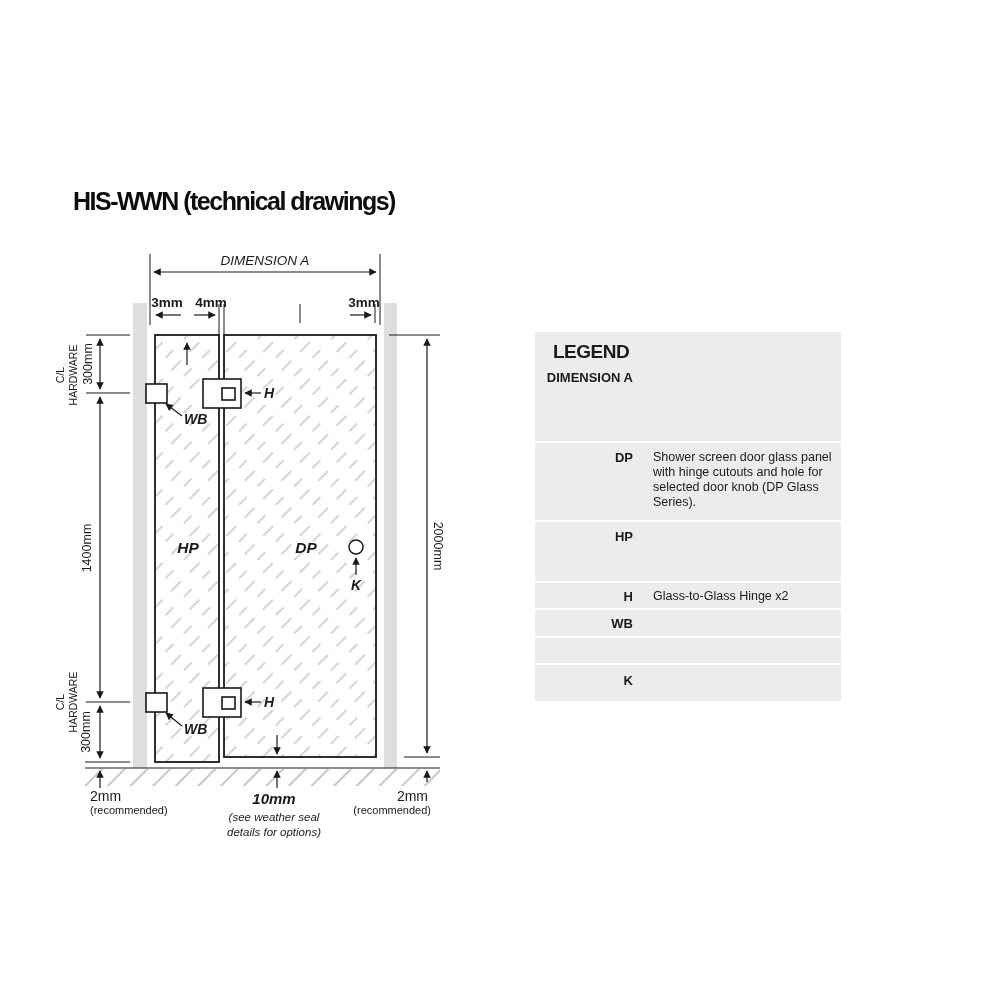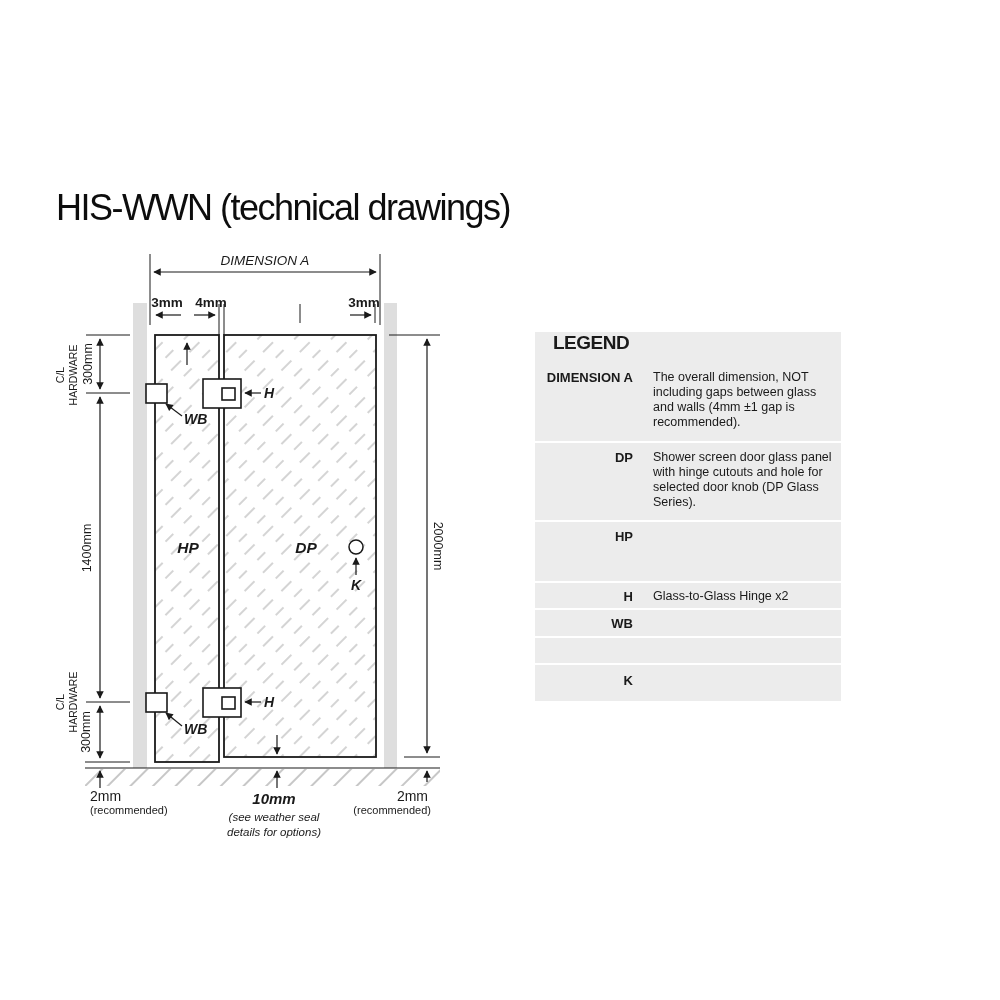--- a/index.html
+++ b/index.html
@@ -2,21 +2,21 @@
 <html style="--wall: #dedede; --legend_bg: #ececec; --line: #1a1a1a; --hatch: #c6c6c6; --floor_hatch: #a8a8a8;"><head>
 <meta charset="utf-8">
 <style>
   :root{
     --wall:#dedede; --legend_bg:#ececec; --line:#1a1a1a; --hatch:#c6c6c6; --floor_hatch:#a8a8a8;
   }
   *{margin:0;padding:0;box-sizing:border-box;}
   html,body{background:#fff;}
   .page{position:relative;width:1000px;height:1000px;background:#fff;overflow:hidden;
          font-family:"Liberation Sans", sans-serif;color:var(--line);}
-  .title{position:absolute;left:56px;top:187px;font-size:36px;font-weight:normal;
+  .title{position:absolute;left:73px;top:187px;font-size:25px;font-weight:bold;
          letter-spacing:-1.5px;color:#0d0d0d;white-space:nowrap;}
   .diagram{position:absolute;left:0;top:0;}
 
   
   text{fill:var(--line);font-family:"Liberation Sans", sans-serif;}
   .t-dima{font-size:13.5px;font-style:italic;}
   .t-gap{font-size:13.5px;font-weight:600;}
   .t-rot{font-size:12.5px;}
   .t-clh{font-size:10.5px;}
   .t-panel{font-size:15.5px;font-weight:bold;font-style:italic;}
@@ -29,21 +29,21 @@
   .wall{fill:var(--wall);}
   .glass{fill:url(#glassHatch);stroke:var(--line);stroke-width:1.8;}
   .ln{stroke:var(--line);stroke-width:1.2;fill:none;}
   .lnthin{stroke:var(--line);stroke-width:1;fill:none;}
   .hw{fill:#fff;stroke:var(--line);stroke-width:1.6;}
 
   
   .legend{position:absolute;left:535px;top:332px;width:306px;background:var(--legend_bg);}
   .lg-row{display:flex;border-bottom:2px solid #fff;padding-top:7px;}
   .lg-row:last-child{border-bottom:none;}
-  .lg-header{height:31px;padding:0 0 0 18px;font-size:19px;font-weight:bold;letter-spacing:-0.5px;}
+  .lg-header{height:31px;padding:9px 0 0 18px;font-size:19px;font-weight:bold;letter-spacing:-0.5px;}
   .lg-term{width:98px;text-align:right;font-size:13px;font-weight:bold;line-height:15px;flex:none;}
   .lg-desc{margin-left:20px;width:186px;font-size:12.5px;line-height:15px;flex:none;}
   .lg-dima{height:80px;}
   .lg-dp{height:79px;}
   .lg-hp{height:61px;}
   .lg-h{height:27px;padding-top:6px;}
   .lg-wb{height:28px;padding-top:6px;}
   .lg-wb .lg-desc{white-space:nowrap;width:auto;}
   .lg-empty{height:27px;}
   .lg-k{height:36px;padding-top:8px;}
@@ -168,21 +168,20 @@
       <circle cx="356" cy="547" r="7" fill="#fff" stroke="#1a1a1a" stroke-width="1.5"></circle>
       <line class="ln" x1="356" y1="575" x2="356" y2="558" marker-end="url(#arr)"></line>
       <text class="t-hw" x="356" y="590" text-anchor="middle">K</text>
     </g>
   </svg>
 
   <div class="legend">
     <div class="lg-header">LEGEND</div>
     <div class="lg-row lg-dima">
       <div class="lg-term">DIMENSION A</div>
-      <div class="lg-desc">The overall dimension, NOT including gaps between glass and walls (4mm ±1 gap is recommended).</div>
     </div>
     <div class="lg-row lg-dp">
       <div class="lg-term">DP</div>
       <div class="lg-desc">Shower screen door glass panel with hinge cutouts and hole for selected door knob (DP Glass Series).</div>
     </div>
     <div class="lg-row lg-hp">
       <div class="lg-term">HP</div>
     </div>
     <div class="lg-row lg-h">
       <div class="lg-term">H</div>

